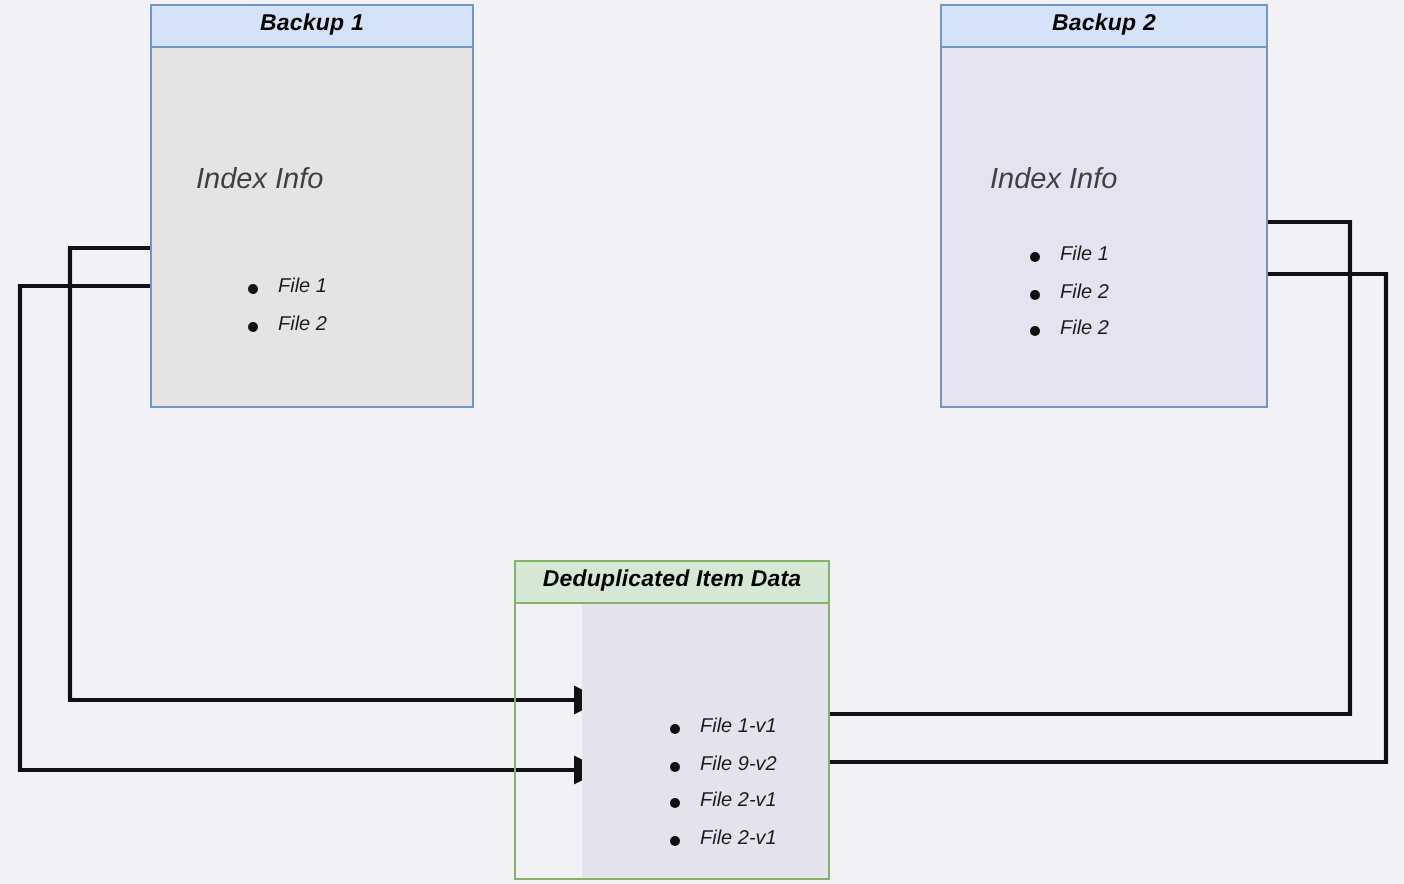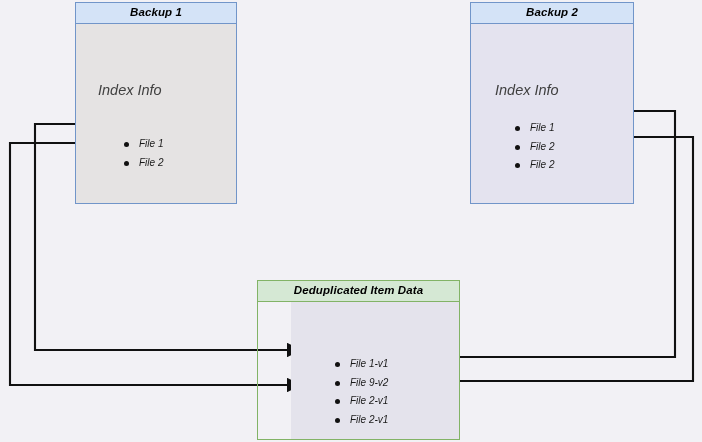--- a/index.html
+++ b/index.html
@@ -104,21 +104,21 @@
     top: 7px;
     width: 5px;
     height: 5px;
     border-radius: 50%;
     background: #111111;
   }
 
   
   #backup1 { left: 75px;  top: 2px;  width: 162px; height: 202px; }
   #backup2 { left: 470px; top: 2px;  width: 164px; height: 202px; }
-  #dedup   { left: 257px; top: 280px; width: 203px; height: 160px; }
+  #dedup   { left: 257px; top: 280px; width: 158px; height: 160px; }
 
   #backup1-index { left: 22px; top: 58px; }
   #backup2-index { left: 24px; top: 58px; }
   #backup1-list  { left: 46px; top: 111px; }
   #backup2-list  { left: 42px; top: 95px; }
   #dedup-list    { left: 42px; top: 53px; }
 </style>
 </head>
 <body>
 

